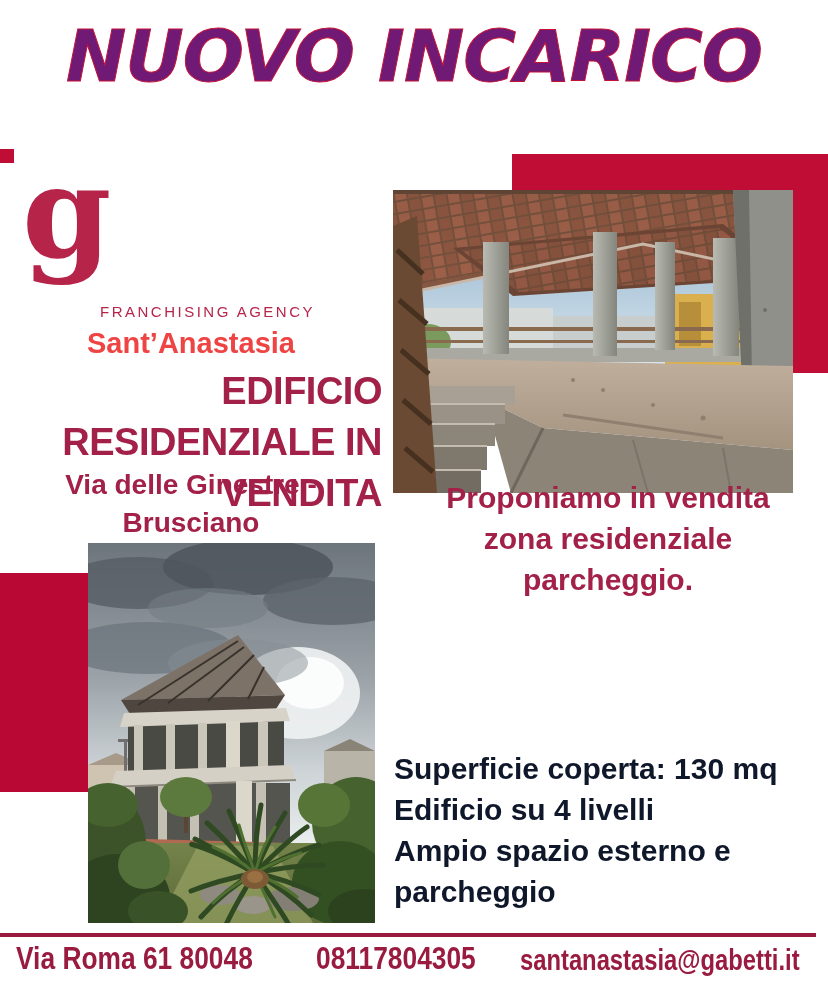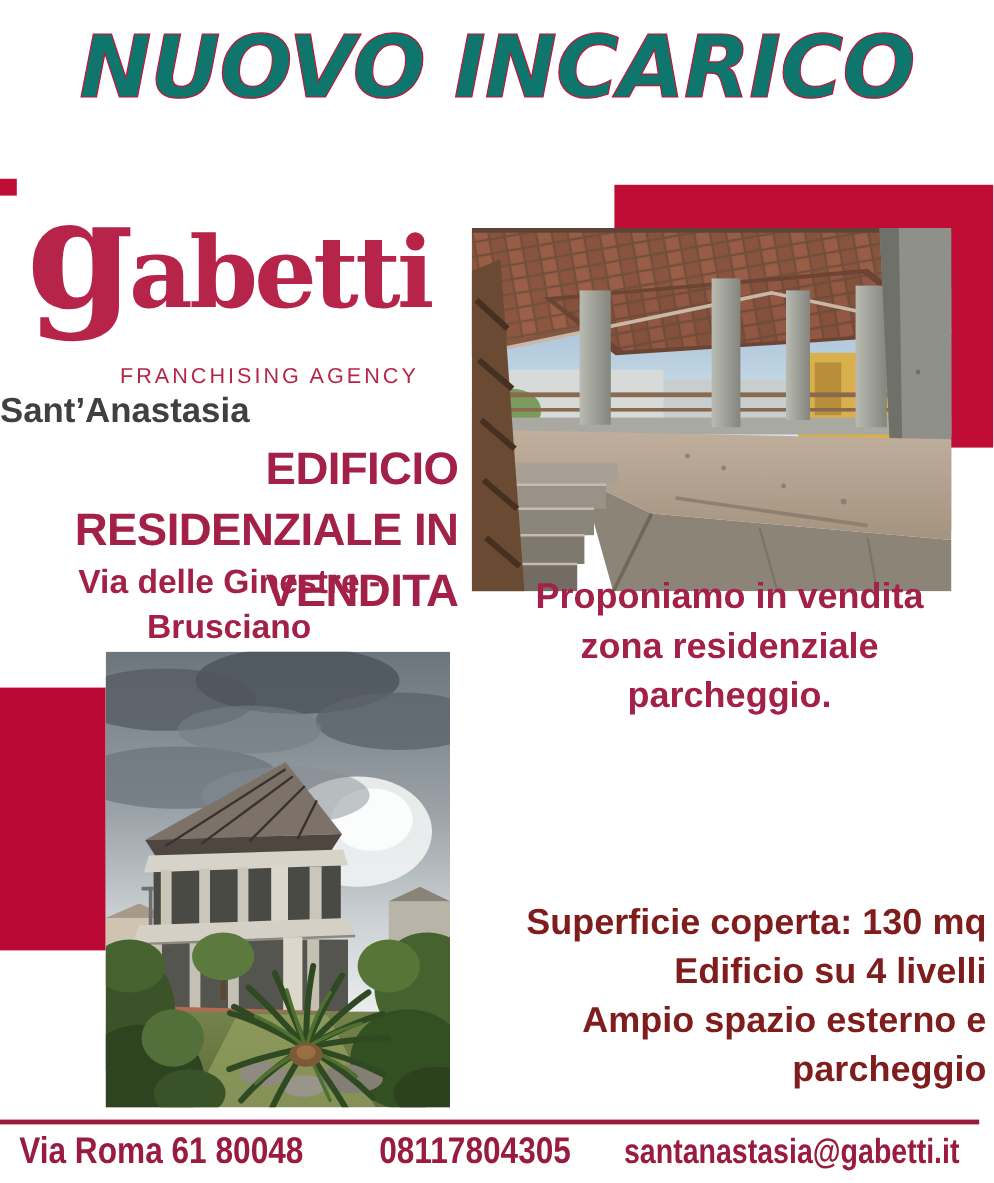--- a/index.html
+++ b/index.html
@@ -10,67 +10,67 @@
     overflow:hidden;
     font-family:"Liberation Sans", sans-serif;
   }
   
   .title{
     position:absolute;left:0;top:14px;width:828px;
     text-align:center;
     font-family:"DejaVu Sans", sans-serif;
     font-style:italic;font-weight:bold;
     font-size:72px;letter-spacing:-1px;
-    color:#0f766e;
+    color:#701a75;
     -webkit-text-stroke:1px #c41237;
     white-space:nowrap;
   }
   
   .sq-small{position:absolute;left:0;top:149px;width:14px;height:14px;background:#c00d36;}
   .sq-large{position:absolute;left:512px;top:154px;width:316px;height:219px;background:#c00d36;}
   .bar-left{position:absolute;left:0;top:573px;width:88px;height:219px;background:#ba0834;}
   
   .logo-row{
     position:absolute;left:22px;top:148px;width:340px;
     display:flex;align-items:baseline;justify-content:flex-start;
     color:#b6244a;font-family:"DejaVu Serif", serif;font-weight:bold;
     line-height:1;white-space:nowrap;
   }
   .logo-g{font-size:128px;letter-spacing:-4px;}
   .logo-rest{font-size:82px;letter-spacing:-3px;}
   .logo-agency{
     position:absolute;left:100px;top:303px;width:240px;
-    color:#b6244a;font-size:18px;font-weight:500;letter-spacing:2.5px;
+    color:#b6244a;font-size:15px;font-weight:500;letter-spacing:2.5px;
     white-space:nowrap;
   }
   .logo-branch{
-    position:absolute;left:0;top:327px;width:382px;
-    color:#404040;font-size:29px;font-weight:bold;
+    position:absolute;left:0;top:327px;width:382px;text-align:center;
+    color:#ef4444;font-size:29px;font-weight:bold;
   }
   
   .listing-heading{
     position:absolute;left:0;top:316px;width:382px;text-align:center;
     color:#a32148;font-weight:bold;
   }
   .listing-heading .line{font-size:38px;line-height:51px;letter-spacing:-0.5px;}
   .listing-heading{top:318px;padding-top:48px;box-sizing:border-box;text-align:right;}
   .listing-address{
     position:absolute;left:0;top:466px;width:382px;text-align:center;
     color:#a32148;font-weight:bold;
   }
   .listing-address .line{font-size:28px;line-height:38px;}
   
   .desc{
     position:absolute;left:394px;top:477px;width:428px;text-align:center;
     color:#a32148;font-weight:bold;
   }
   .desc .line{font-size:30px;line-height:41px;}
   .feat{
-    position:absolute;left:394px;top:748px;width:428px;text-align:right;
-    color:#7f1d1d;font-weight:bold;
+    position:absolute;left:394px;top:748px;width:428px;text-align:left;
+    color:#0f172a;font-weight:bold;
   }
   .feat .line{font-size:30px;line-height:41px;}
   
   .photo{position:absolute;overflow:hidden;}
   .photo-top{left:393px;top:190px;width:400px;height:303px;}
   .photo-bottom{left:88px;top:543px;width:287px;height:380px;}
   .photo svg{display:block;}
   
   .footer-rule{position:absolute;left:0;top:933px;width:816px;height:4px;background:#9a1b40;}
   .footer-item{
@@ -87,21 +87,20 @@
 <div class="flyer">
 
   <div class="title">NUOVO INCARICO</div>
 
   <div class="sq-small"></div>
   <div class="sq-large"></div>
   <div class="bar-left"></div>
 
   <div class="logo-row">
     <span class="logo-g">g</span>
-      <span class="logo-rest">abetti</span>
   </div>
   <div class="logo-agency">FRANCHISING AGENCY</div>
   <div class="logo-branch">Sant’Anastasia</div>
 
   <div class="listing-heading">
     <div class="line">EDIFICIO</div>
     <div class="line">RESIDENZIALE IN</div>
     <div class="line">VENDITA</div>
   </div>
   <div class="listing-address">

